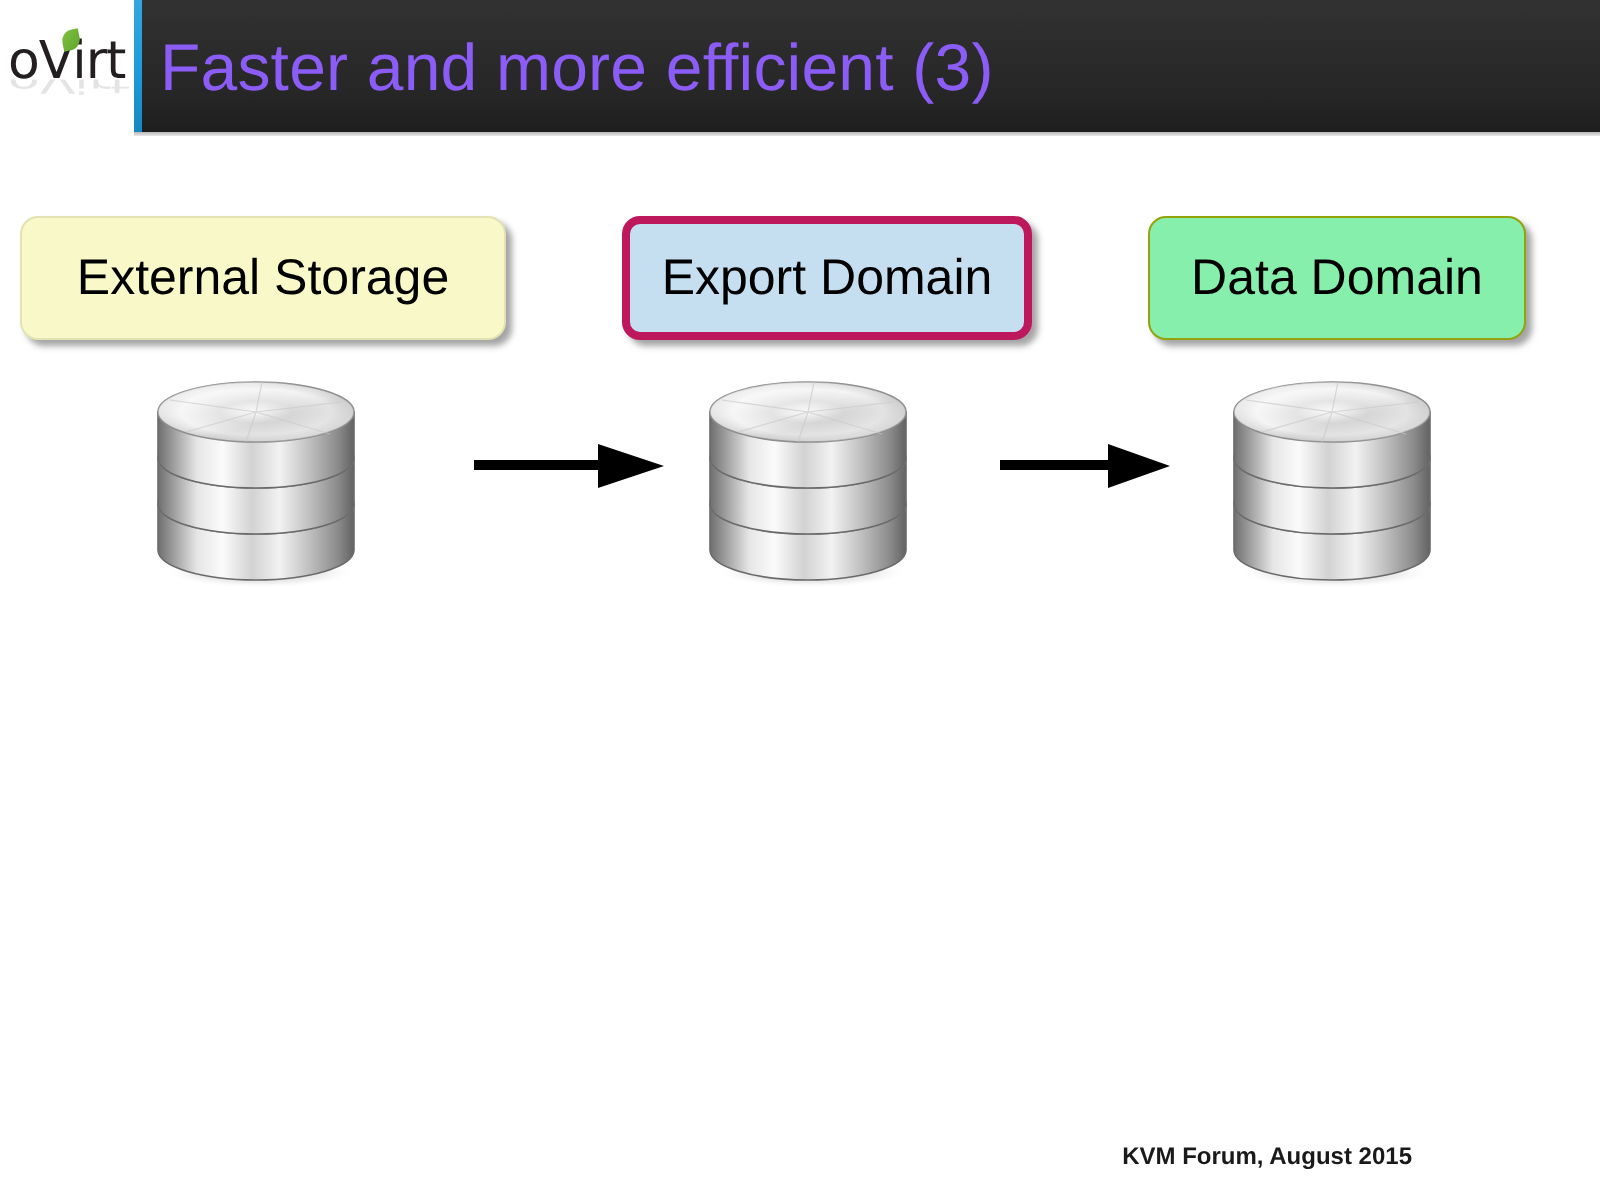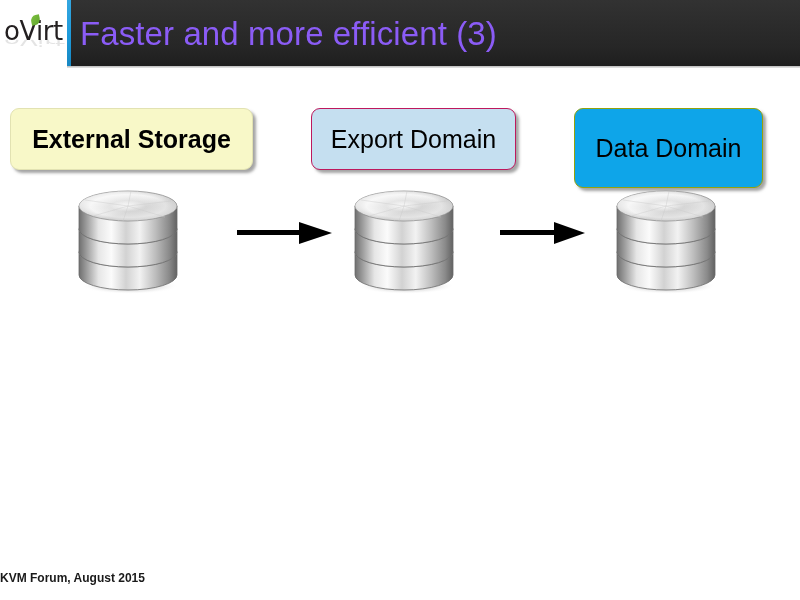--- a/index.html
+++ b/index.html
@@ -119,30 +119,29 @@
   .label-box > span {
     font-family: "Liberation Sans", sans-serif;
     font-size: 25px;
     color: #000000;
     white-space: nowrap;
   }
   #box-external {
     left: 10px; top: 108px; width: 243px; height: 62px;
     background: #f8f8c8;
     border: 1px solid #e2e2b2;
-    font-weight: bold;
   }
   #box-export {
     left: 311px; top: 108px; width: 205px; height: 62px;
     background: #c5dff0;
-    border: 1px solid #be185d;
+    border: 4px solid #be185d;
   }
   #box-data {
-    left: 574px; top: 108px; width: 189px; height: 80px;
-    background: #0ea5e9;
+    left: 574px; top: 108px; width: 189px; height: 62px;
+    background: #86efac;
     border: 1px solid #94a20c;
   }
 
   
   .db-icon {
     position: absolute;
     width: 110px;
     height: 108px;
   }
   #db-1 { left: 73px;  top: 186px; }
@@ -156,21 +155,21 @@
   }
   #arrow-1 { left: 237px; top: 218px; width: 95px; }
   #arrow-2 { left: 500px; top: 218px; width: 85px; }
 
   
   #footer {
     position: absolute;
     left: 0;
     top: 571px;
     width: 706px;
-    text-align: left;
+    text-align: right;
     font-family: "Liberation Sans", sans-serif;
     font-size: 12px;
     font-weight: bold;
     color: #1a1a1a;
   }
 </style>
 </head>
 <body>
 
 <div id="header-bar"></div>

